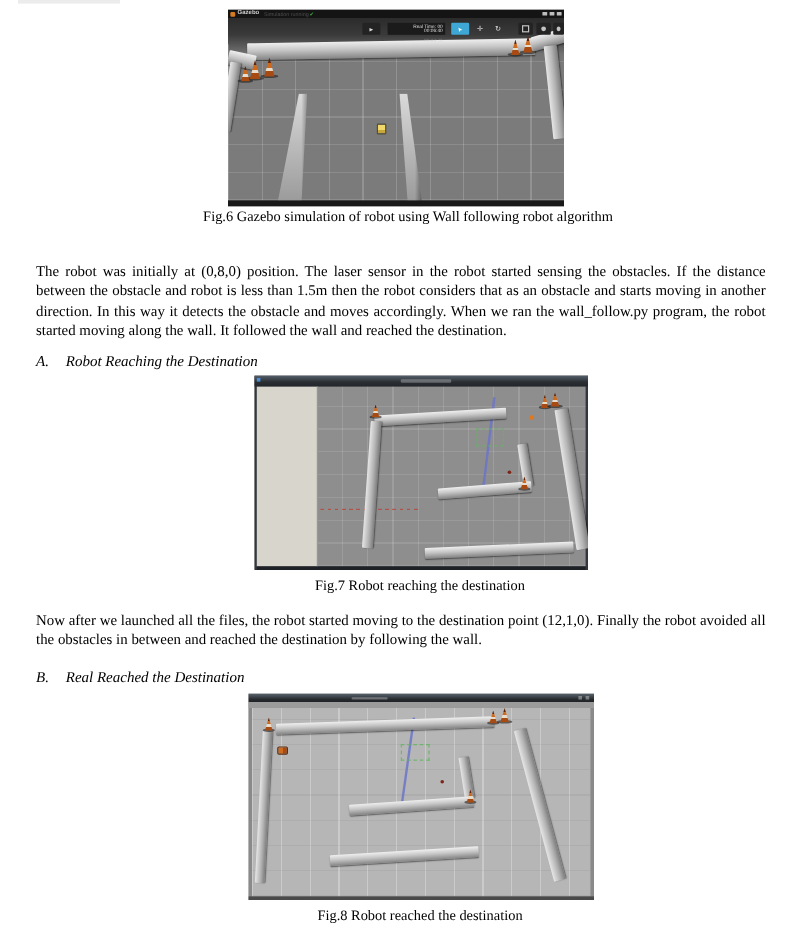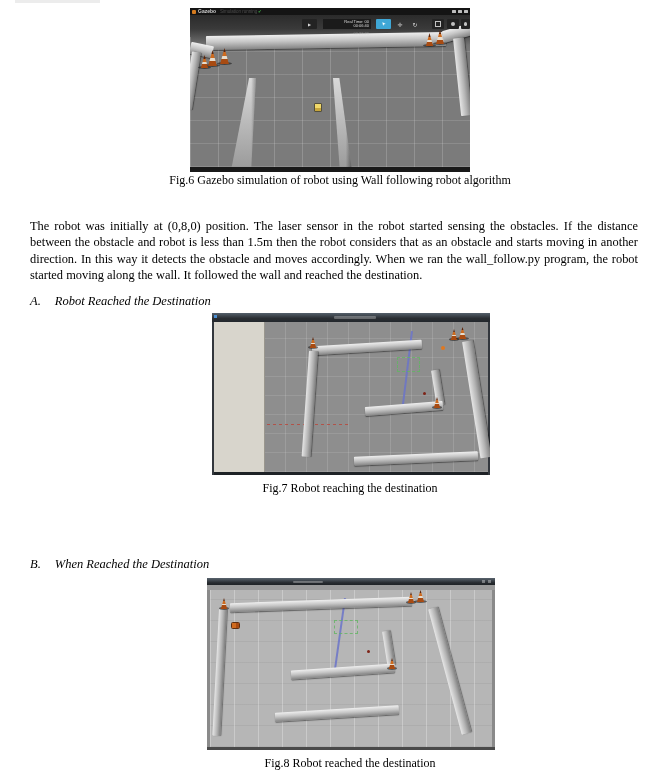--- a/index.html
+++ b/index.html
@@ -171,21 +171,21 @@
       
     </div>
   </div>
 
   <div class="caption" style="top:173px;left:12px;width:656px;">Fig.6 Gazebo simulation of robot using Wall following robot algorithm</div>
 
 
   <div class="para" style="top:218px;">The robot was initially at (0,8,0) position. The laser sensor in the robot started sensing the obstacles. If the distance between the obstacle and robot is less than 1.5m then the robot considers that as an obstacle and starts moving in another direction. In this way it detects the obstacle and moves accordingly. When we ran the wall_follow.py program, the robot started moving along the wall. It followed the wall and reached the destination.</div>
 
   <div class="subhead" style="top:294px;">
-    <span class="slabel">A.</span><span>Robot Reached the Destination</span>
+    <span class="slabel">A.</span><span>Robot Reaching the Destination</span>
   </div>
 
   <div class="win gz7">
     <div class="gz7-title">
       <span class="tsq"></span>
       <span class="ttl"></span>
     </div>
     <div class="gz7-panel"></div>
     <div class="gz7-viewport">
       <div class="gz7-grid"></div>
@@ -204,23 +204,24 @@
     <div class="cone" style="left:97px;top:24px;width:8px;height:11px;z-index:4;"></div>
     <div class="cone" style="left:238px;top:16px;width:8px;height:11px;z-index:4;"></div>
     <div class="cone" style="left:246px;top:14px;width:9px;height:12px;z-index:4;"></div>
     <div class="cone" style="left:221px;top:84px;width:8px;height:11px;z-index:4;"></div>
     <div style="position:absolute;left:229px;top:33px;width:4px;height:4px;border-radius:50%;background:#e07820;z-index:4;"></div>
     <div class="gz7-bottom"></div>
   </div>
 
   <div class="caption" style="top:481px;left:30px;width:640px;">Fig.7 Robot reaching the destination</div>
 
+  <div class="para" style="top:509px;">Now after we launched all the files, the robot started moving to the destination point (12,1,0). Finally the robot avoided all the obstacles in between and reached the destination by following the wall.</div>
 
   <div class="subhead" style="top:557px;">
-    <span class="slabel">B.</span><span>When Reached the Destination</span>
+    <span class="slabel">B.</span><span>Real Reached the Destination</span>
   </div>
 
   <div class="win gz8">
     <div class="gz8-title">
       <span class="ttl"></span>
       <span class="mk" style="right:10px;"></span>
       <span class="mk" style="right:4px;"></span>
     </div>
     <div class="gz8-sub"></div>
     <div class="gz8-viewport">

